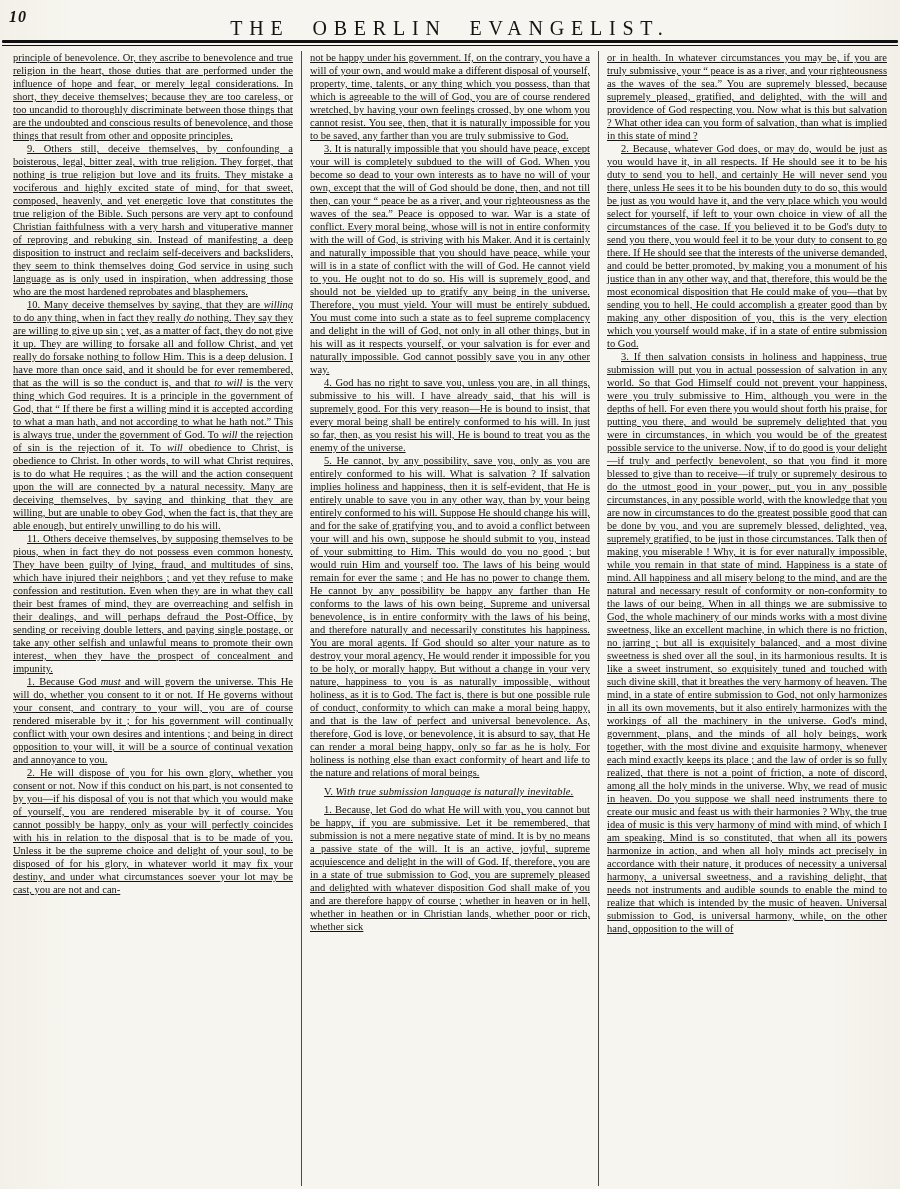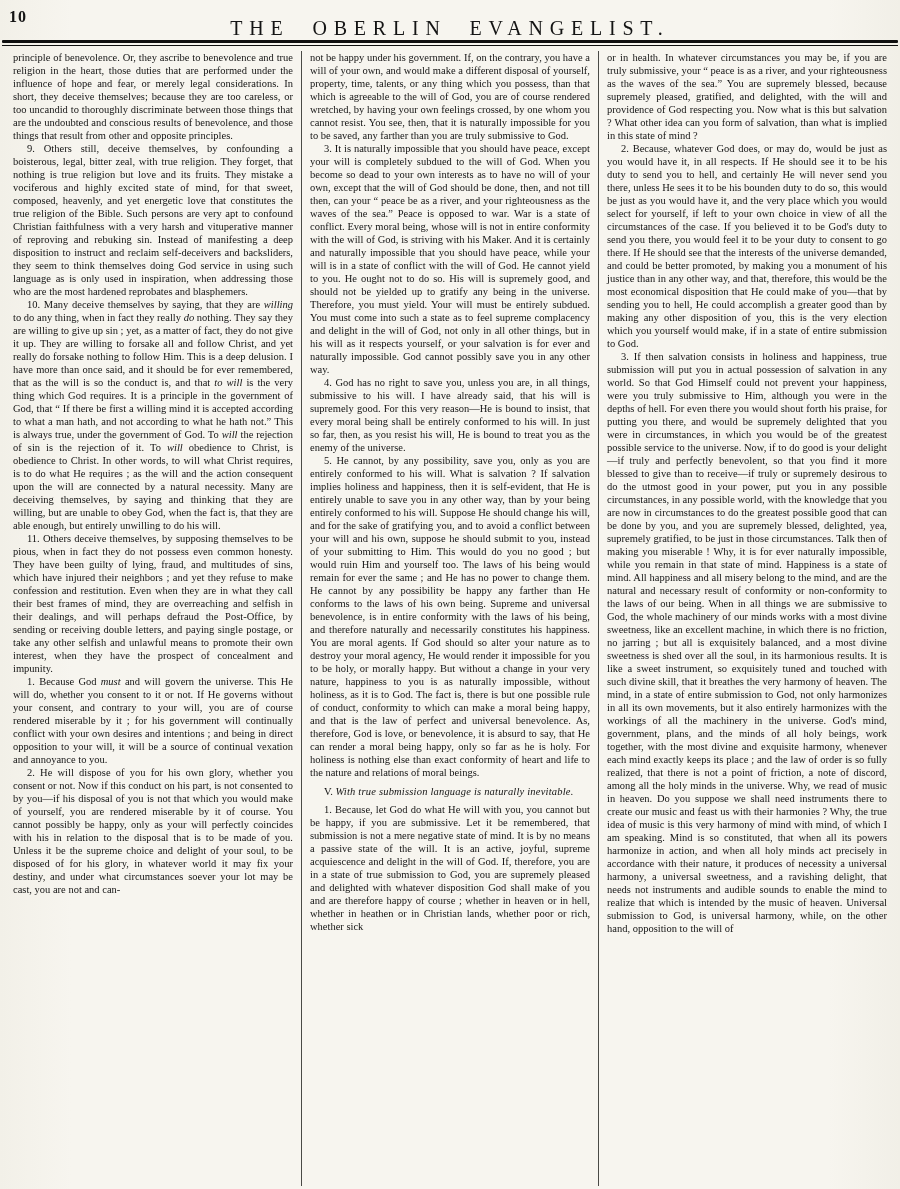--- a/index.html
+++ b/index.html
@@ -7,34 +7,35 @@
     width:900px;height:1189px;overflow:hidden;
     background:#f6f4ee;color:#141414;
     font-family:"Liberation Serif","DejaVu Serif",serif;
     -webkit-font-smoothing:antialiased;
   }
   .page{width:900px;height:1189px;position:relative;background:
     linear-gradient(90deg,#f2f0e8 0%,#f7f5ef 8%,#f7f5ef 92%,#f1efe7 100%);}
   .header{position:relative;height:32px;padding-top:5px;}
   .pagenum{
     position:absolute;left:9px;top:8px;
-    font-weight:bold;font-size:16px;letter-spacing:1px;
+    font-weight:bold;font-size:16px;letter-spacing:1px;font-style:italic;
   }
   .masthead{
     margin:12px;text-align:center;
     font-weight:normal;font-size:20px;
     letter-spacing:0.34em;word-spacing:0.55em;
     white-space:nowrap;
   }
   .rules{margin:3px 2px 0 2px;}
   .rule-thick{height:3px;background:#101010;border-radius:1px;}
   .rule-thin{height:1px;background:#101010;margin-top:2px;}
   .cols{
     display:flex;align-items:flex-end;
     padding:5px 5px 0 5px;
+    text-decoration:underline;
   }
   .col{
     flex:1 1 0;min-width:0;
     padding:0 8px;
     text-align:justify;
     font-size:10.5px;line-height:13px;
     height:1135px;overflow:hidden;
   }
   .col + .col{border-left:1px solid #4a4a46;}
   .col p{margin:0;text-indent:14px;}

